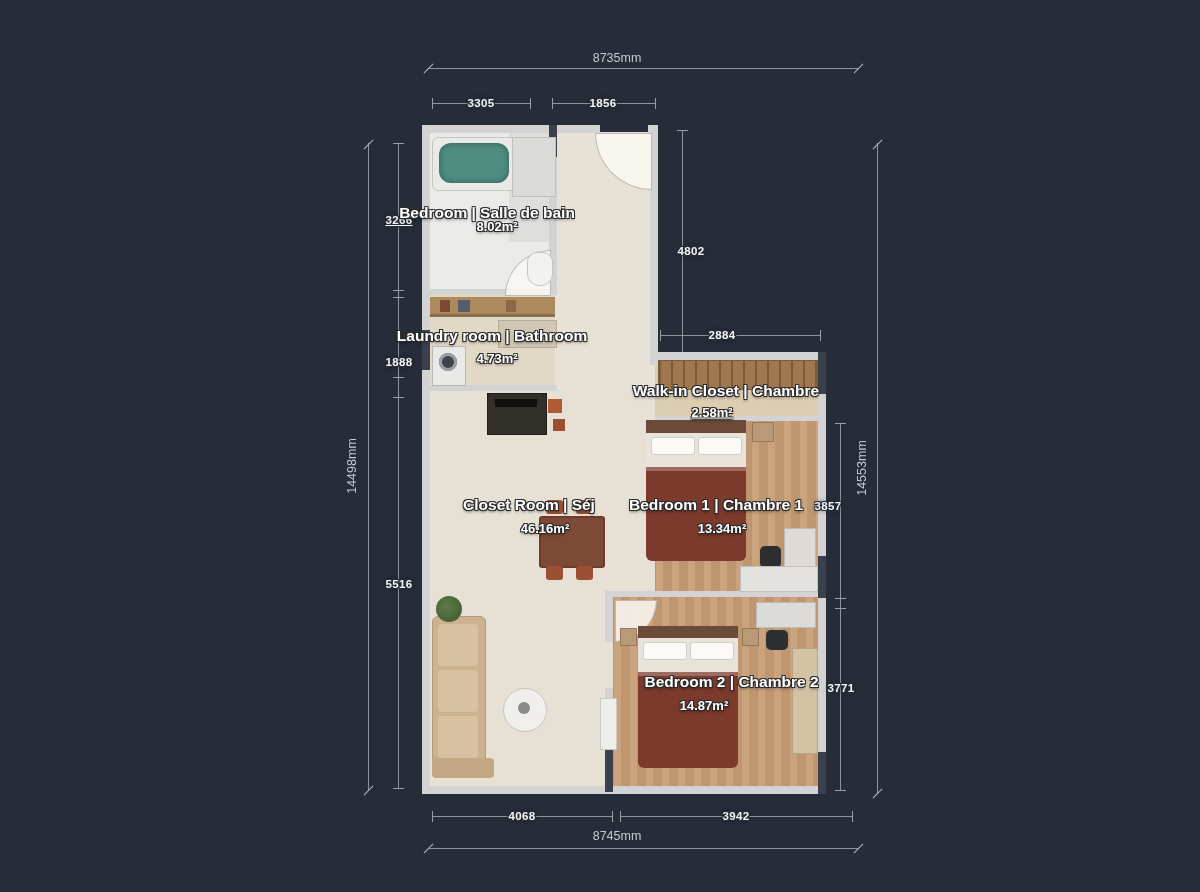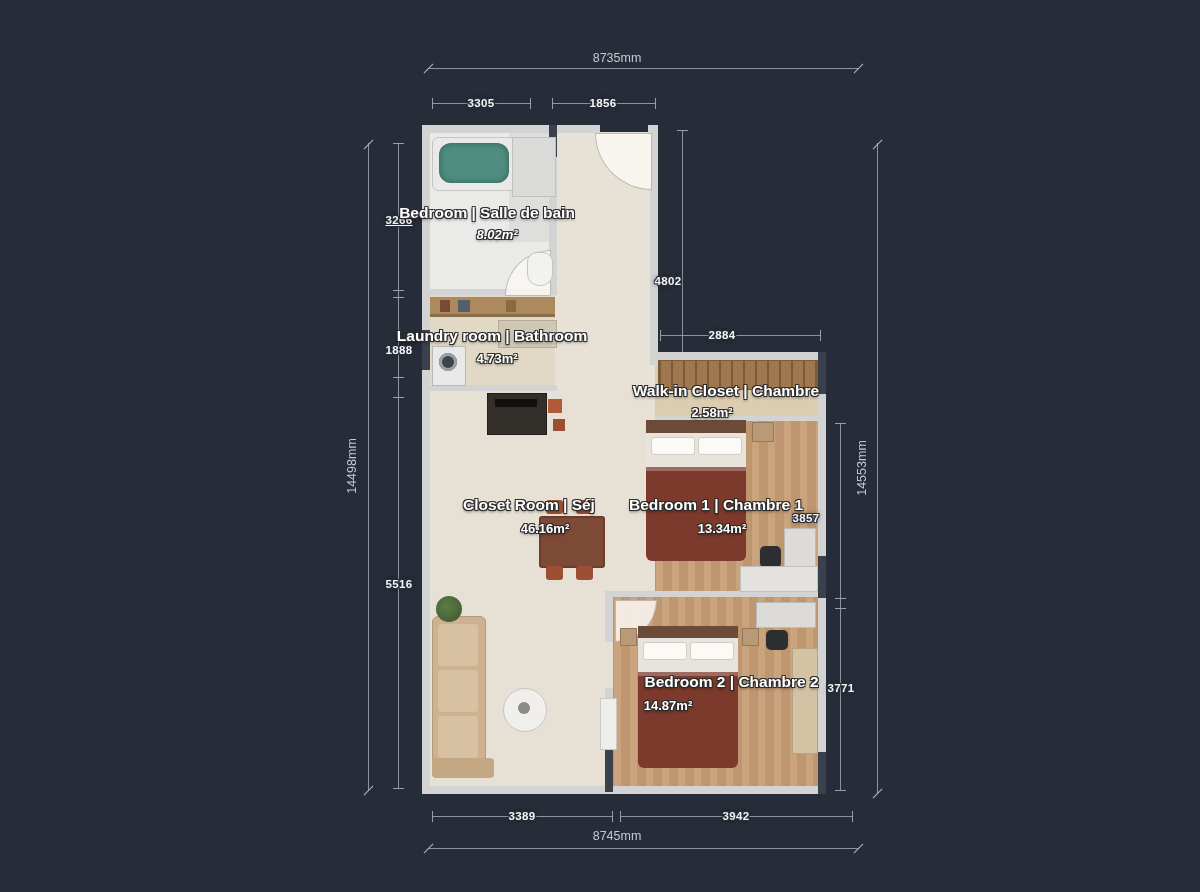--- a/index.html
+++ b/index.html
@@ -127,56 +127,56 @@
   <div class="furn" style="left:643px;top:642px;width:42px;height:16px;background:#fbfaf7;border:1px solid #cfcdc6;border-radius:3px;"></div>
   <div class="furn" style="left:690px;top:642px;width:42px;height:16px;background:#fbfaf7;border:1px solid #cfcdc6;border-radius:3px;"></div>
   <div class="furn" style="left:638px;top:672px;width:100px;height:96px;background:#7b3a2c;border-radius:0 0 6px 6px;box-shadow:inset 0 4px 0 rgba(255,255,255,.25);"></div>
   <div class="furn" style="left:620px;top:628px;width:15px;height:16px;background:#b99a76;border:1px solid #97795a;"></div>
   <div class="furn" style="left:742px;top:628px;width:15px;height:16px;background:#b99a76;border:1px solid #97795a;"></div>
   <div class="furn" style="left:756px;top:602px;width:58px;height:24px;background:#dcdbd8;border:1px solid #bcbbb8;"></div>
   <div class="furn" style="left:766px;top:630px;width:22px;height:20px;background:#2d2e30;border-radius:5px;"></div>
   <div class="furn" style="left:792px;top:648px;width:24px;height:104px;background:#d3c3a4;border:1px solid #b3a384;"></div>
 
   <div class="room-label" style="left:487px;top:213px;">Bedroom  | Salle de bain</div>
-  <div class="room-area" style="left:497px;top:234px;font-style:italic;">8.02m²</div>
+  <div class="room-area" style="left:497px;top:226px;">8.02m²</div>
 
   <div class="room-label" style="left:492px;top:336px;">Laundry room | Bathroom</div>
   <div class="room-area" style="left:497px;top:358px;">4.73m²</div>
 
   <div class="room-label" style="left:726px;top:391px;">Walk-in Closet | Chambre</div>
-  <div class="room-area" style="left:712px;top:412px;">2.58m²</div>
+  <div class="room-area" style="left:712px;top:412px;text-decoration:underline;">2.58m²</div>
 
   <div class="room-label" style="left:529px;top:505px;">Closet Room | Séj</div>
   <div class="room-area" style="left:545px;top:528px;">46.16m²</div>
 
   <div class="room-label" style="left:716px;top:505px;">Bedroom 1 | Chambre 1</div>
   <div class="room-area" style="left:722px;top:528px;">13.34m²</div>
 
   <div class="room-label" style="left:718px;top:682px;padding-left:27px;">Bedroom 2 | Chambre 2</div>
-  <div class="room-area" style="left:668px;top:705px;text-align:center;">14.87m²</div>
+  <div class="room-area" style="left:704px;top:705px;text-align:center;">14.87m²</div>
 
   <div class="dim-h" style="left:428px;top:68px;width:430px;"></div>
   <div class="slash" style="left:428px;top:62px;"></div>
   <div class="slash" style="left:858px;top:62px;"></div>
   <div class="dim-total" style="left:617px;top:58px;">8735mm</div>
 
   <div class="dim-h" style="left:432px;top:103px;width:98px;"></div>
   <div class="tick-v" style="left:432px;top:98px;"></div>
   <div class="tick-v" style="left:530px;top:98px;"></div>
   <div class="dim-num" style="left:481px;top:103px;">3305</div>
 
   <div class="dim-h" style="left:552px;top:103px;width:103px;"></div>
   <div class="tick-v" style="left:552px;top:98px;"></div>
   <div class="tick-v" style="left:655px;top:98px;"></div>
   <div class="dim-num" style="left:603px;top:103px;">1856</div>
 
   <div class="dim-h" style="left:432px;top:816px;width:180px;"></div>
   <div class="tick-v" style="left:432px;top:811px;"></div>
   <div class="tick-v" style="left:612px;top:811px;"></div>
-  <div class="dim-num" style="left:522px;top:816px;">3389</div>
+  <div class="dim-num" style="left:522px;top:816px;">4068</div>
 
   <div class="dim-h" style="left:620px;top:816px;width:232px;"></div>
   <div class="tick-v" style="left:620px;top:811px;"></div>
   <div class="tick-v" style="left:852px;top:811px;"></div>
   <div class="dim-num" style="left:736px;top:816px;">3942</div>
 
   <div class="dim-h" style="left:428px;top:848px;width:430px;"></div>
   <div class="slash" style="left:428px;top:842px;"></div>
   <div class="slash" style="left:858px;top:842px;"></div>
   <div class="dim-total" style="left:617px;top:836px;">8745mm</div>
@@ -187,39 +187,39 @@
   <div class="dim-total vert" style="left:352px;top:466px;">14498mm</div>
 
   <div class="dim-v" style="left:398px;top:143px;height:645px;"></div>
   <div class="tick-h" style="left:393px;top:143px;"></div>
   <div class="tick-h" style="left:393px;top:290px;"></div>
   <div class="tick-h" style="left:393px;top:297px;"></div>
   <div class="tick-h" style="left:393px;top:377px;"></div>
   <div class="tick-h" style="left:393px;top:397px;"></div>
   <div class="tick-h" style="left:393px;top:788px;"></div>
   <div class="dim-num" style="left:399px;top:220px;text-decoration:underline;">3266</div>
-  <div class="dim-num" style="left:399px;top:350px;">1888</div>
+  <div class="dim-num" style="left:399px;top:362px;">1888</div>
   <div class="dim-num" style="left:399px;top:584px;">5516</div>
 
   <div class="dim-v" style="left:877px;top:143px;height:650px;"></div>
   <div class="slash" style="left:877px;top:138px;"></div>
   <div class="slash" style="left:877px;top:787px;"></div>
   <div class="dim-total vert" style="left:862px;top:468px;">14553mm</div>
 
   <div class="dim-v" style="left:840px;top:423px;height:367px;"></div>
   <div class="tick-h" style="left:835px;top:423px;"></div>
   <div class="tick-h" style="left:835px;top:598px;"></div>
   <div class="tick-h" style="left:835px;top:608px;"></div>
   <div class="tick-h" style="left:835px;top:790px;"></div>
-  <div class="dim-num" style="left:806px;top:506px;margin-top:12px;">3857</div>
+  <div class="dim-num" style="left:828px;top:506px;">3857</div>
   <div class="dim-num" style="left:841px;top:688px;">3771</div>
 
   <div class="dim-v" style="left:682px;top:130px;height:228px;"></div>
   <div class="tick-h" style="left:677px;top:130px;"></div>
   <div class="tick-h" style="left:677px;top:357px;"></div>
-  <div class="dim-num" style="left:668px;top:251px;margin-top:30px;">4802</div>
+  <div class="dim-num" style="left:691px;top:251px;">4802</div>
 
   <div class="dim-h" style="left:660px;top:335px;width:160px;"></div>
   <div class="tick-v" style="left:660px;top:330px;"></div>
   <div class="tick-v" style="left:820px;top:330px;"></div>
   <div class="dim-num" style="left:722px;top:335px;">2884</div>
 
 </div>
 
 </body></html>

